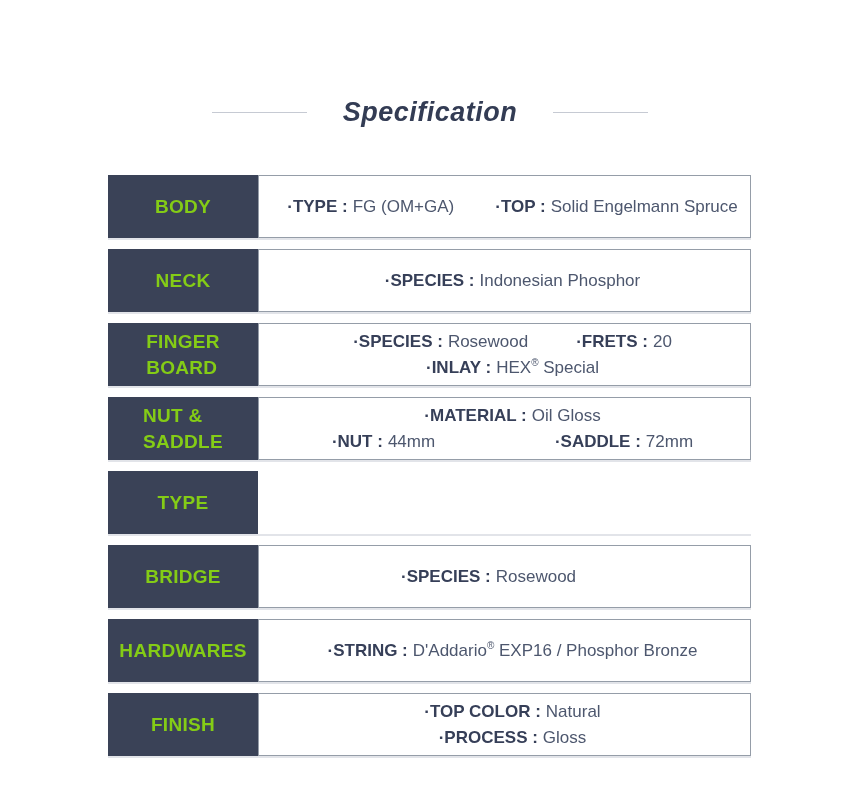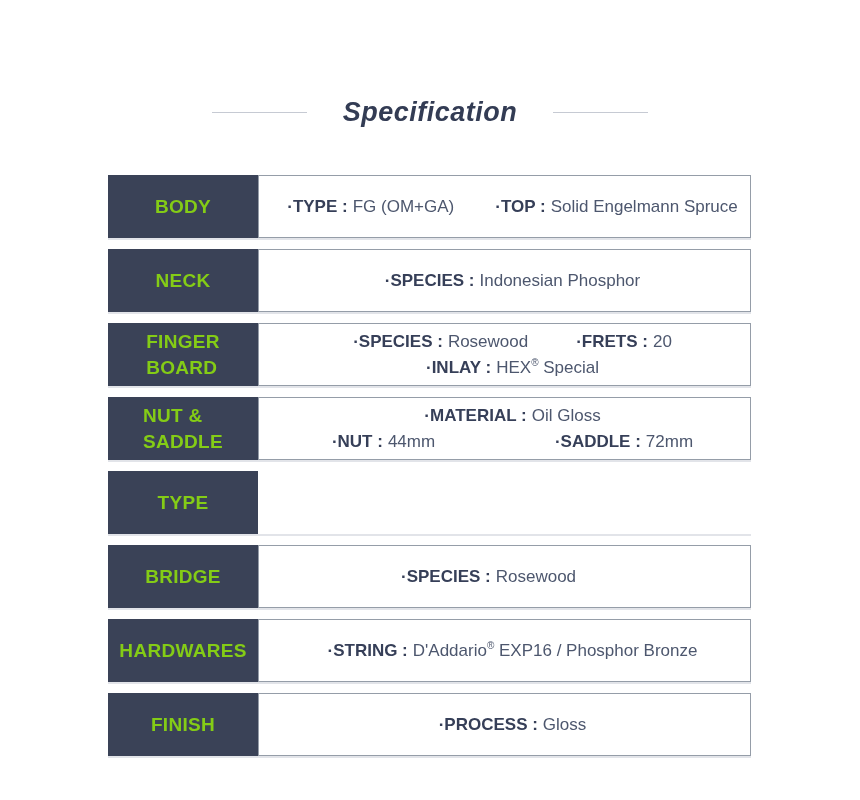--- a/index.html
+++ b/index.html
@@ -177,19 +177,22 @@
         <div class="content-cell">
           <div class="spec-line">
             <span class="spec-item"><b>·STRING :</b><span>D'Addario<sup>®</sup> EXP16 / Phosphor Bronze</span></span>
           </div>
         </div>
       </div>
       <div class="spec-row">
         <div class="label-cell">FINISH</div>
         <div class="content-cell">
           <div class="spec-line">
+            <span class="spec-item"><b>·TOP COLOR :</b><span>Natural</span></span>
+          </div>
+          <div class="spec-line">
             <span class="spec-item"><b>·PROCESS :</b><span>Gloss</span></span>
           </div>
         </div>
       </div>
     </div>
 
 </div>
 
 </body></html>

